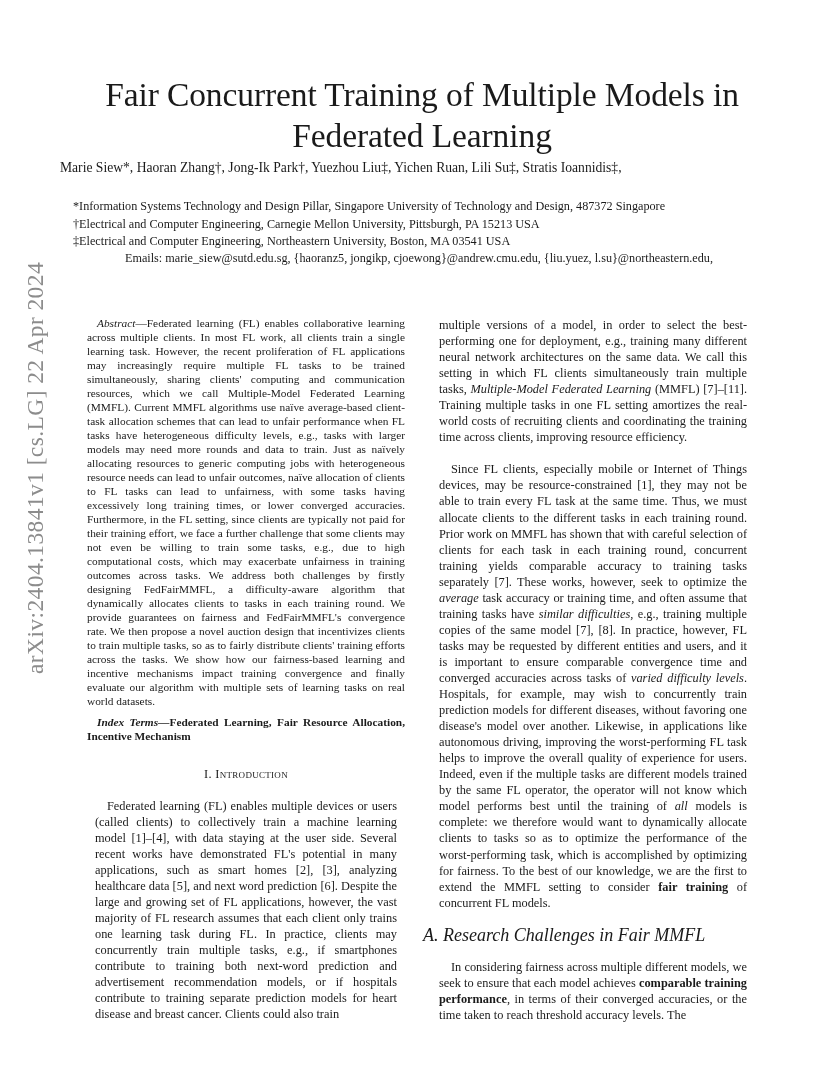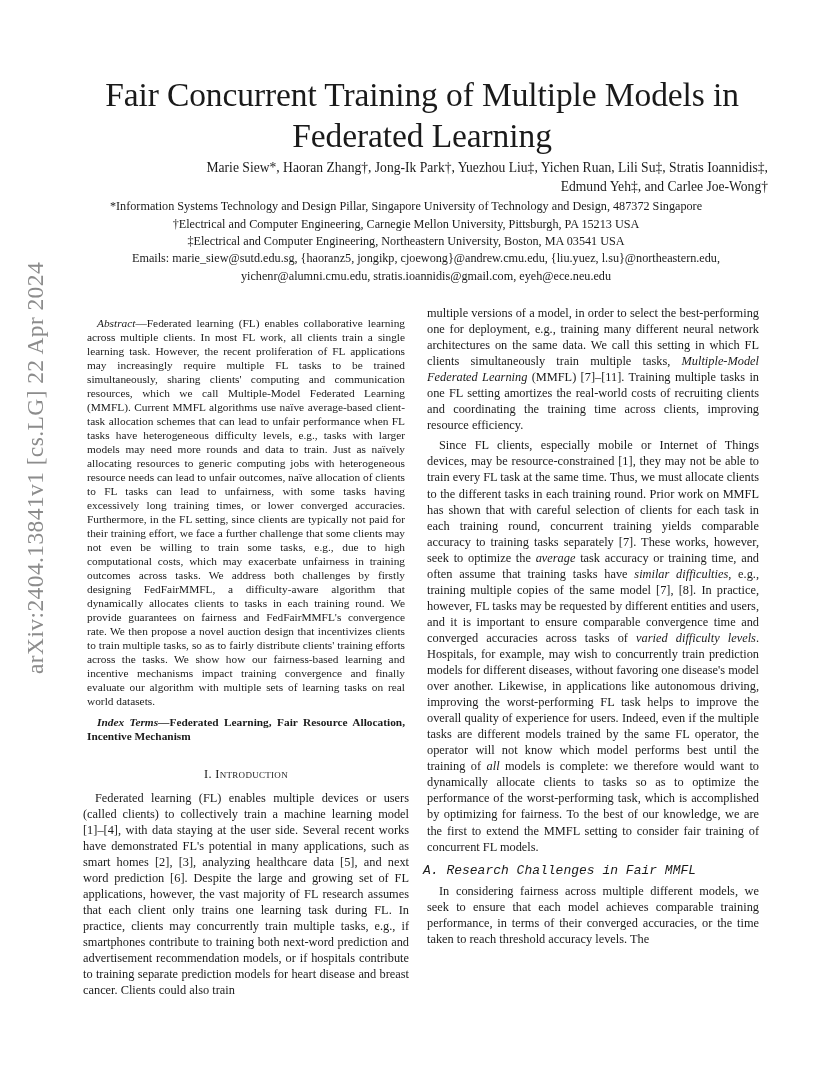--- a/index.html
+++ b/index.html
@@ -7,29 +7,29 @@
     width: 828px; height: 1072px; position: relative; overflow: hidden;
     font-family: "Liberation Serif", "DejaVu Serif", serif; color: #1a1a1a;
   }
   .title {
     position: absolute; left: 60px; top: 66px; width: 708px;
     text-align: center; font-size: 33.5px; line-height: 41px; font-weight: normal;
     margin: 8px; letter-spacing: -0.1px;
   }
   .authors {
     position: absolute; left: 60px; top: 158px; width: 708px;
-    text-align: right; font-size: 13.6px; line-height: 19px;
+    text-align: left; font-size: 13.6px; line-height: 19px;
   }
   .affils {
-    position: absolute; left: 52px; top: 198px; width: 708px;
-    text-align: center; font-size: 12.2px; line-height: 17.6px;
+    position: absolute; left: 73px; top: 198px; width: 708px;
+    font-size: 12.2px; line-height: 17.6px;
   }
   .affils div { white-space: nowrap; }
   .emails {
-    position: absolute; left: 72px; top: 250px; width: 708px;
+    position: absolute; left: 65px; top: 250px; width: 708px;
     text-align: center; font-size: 12.2px; line-height: 17.6px;
   }
   .arxiv-stamp {
     position: absolute; left: 22px; top: 674px;
     transform: rotate(-90deg); transform-origin: left top;
     font-size: 23.5px; color: #8c8c8c; white-space: nowrap; letter-spacing: 0.4px;
   }
   .col {
     position: absolute; top: 308px; font-size: 12.35px; line-height: 16.05px;
     text-align: justify; hyphens: none;
@@ -37,45 +37,43 @@
   .col-left { left: 79px; width: 334px; }
   .col-right { left: 423px; width: 340px; top: 301px; }
   .abstract { font-weight: normal; font-size: 11.35px; line-height: 14px; margin: 8px; text-indent: 10px; }
   .abstract .lead { font-style: italic; }
   .index-terms { font-weight: bold; font-size: 11.35px; line-height: 13.9px; margin: 8px; text-indent: 10px; }
   .index-terms .lead { font-style: italic; }
   .section-heading {
     text-align: center; font-size: 12.4px; margin: 22px 0 8px 0; letter-spacing: 0.3px;
   }
   .section-heading .sc { font-variant: small-caps; text-align: center; }
-  .para { margin: 4px; text-indent: 12px; }
+  .para { margin: 16px; text-indent: 12px; }
   .para.noindent { text-indent: 0; }
-  .subsection-heading { font-style: italic; margin: 8px 0 4px 0; font-size: 13px; font-family: Liberation Mono, monospace; }
+  .subsection-heading { font-style: italic; margin: 8px 0 4px 0; font-size: 18px; }
   em { font-style: italic; }
-  b { font-weight: normal; }
+  b { font-weight: bold; }
 </style>
 </head>
 <body>
 
 <h1 class="title">Fair Concurrent Training of Multiple Models in Federated Learning</h1>
 
 <div class="authors">
   <div>Marie Siew*, Haoran Zhang†, Jong-Ik Park†, Yuezhou Liu‡, Yichen Ruan, Lili Su‡, Stratis Ioannidis‡,</div>
-  <div>Edmund Yeh‡, and Carlee Joe-Wong†</div>
 </div>
 
 <div class="affils">
   <div>*Information Systems Technology and Design Pillar, Singapore University of Technology and Design, 487372 Singapore</div>
   <div>†Electrical and Computer Engineering, Carnegie Mellon University, Pittsburgh, PA 15213 USA</div>
   <div>‡Electrical and Computer Engineering, Northeastern University, Boston, MA 03541 USA</div>
 </div>
 
 <div class="emails">
   <div>Emails: marie_siew@sutd.edu.sg, {haoranz5, jongikp, cjoewong}@andrew.cmu.edu, {liu.yuez, l.su}@northeastern.edu,</div>
-  <div>yichenr@alumni.cmu.edu, stratis.ioannidis@gmail.com, eyeh@ece.neu.edu</div>
 </div>
 
 <div class="arxiv-stamp">arXiv:2404.13841v1  [cs.LG]  22 Apr 2024</div>
 
 <div class="col col-left">
   <p class="abstract"><span class="lead">Abstract</span><span>—Federated learning (FL) enables collaborative learning across multiple clients. In most FL work, all clients train a single learning task. However, the recent proliferation of FL applications may increasingly require multiple FL tasks to be trained simultaneously, sharing clients' computing and communication resources, which we call Multiple-Model Federated Learning (MMFL). Current MMFL algorithms use naïve average-based client-task allocation schemes that can lead to unfair performance when FL tasks have heterogeneous difficulty levels, e.g., tasks with larger models may need more rounds and data to train. Just as naïvely allocating resources to generic computing jobs with heterogeneous resource needs can lead to unfair outcomes, naïve allocation of clients to FL tasks can lead to unfairness, with some tasks having excessively long training times, or lower converged accuracies. Furthermore, in the FL setting, since clients are typically not paid for their training effort, we face a further challenge that some clients may not even be willing to train some tasks, e.g., due to high computational costs, which may exacerbate unfairness in training outcomes across tasks. We address both challenges by firstly designing FedFairMMFL, a difficulty-aware algorithm that dynamically allocates clients to tasks in each training round. We provide guarantees on fairness and FedFairMMFL's convergence rate. We then propose a novel auction design that incentivizes clients to train multiple tasks, so as to fairly distribute clients' training efforts across the tasks. We show how our fairness-based learning and incentive mechanisms impact training convergence and finally evaluate our algorithm with multiple sets of learning tasks on real world datasets.</span></p>
   <p class="index-terms"><span class="lead">Index Terms</span><span>—Federated Learning, Fair Resource Allocation, Incentive Mechanism</span></p>
 
   <div class="section-heading"><span>I. </span><span class="sc">Introduction</span></div>
 

